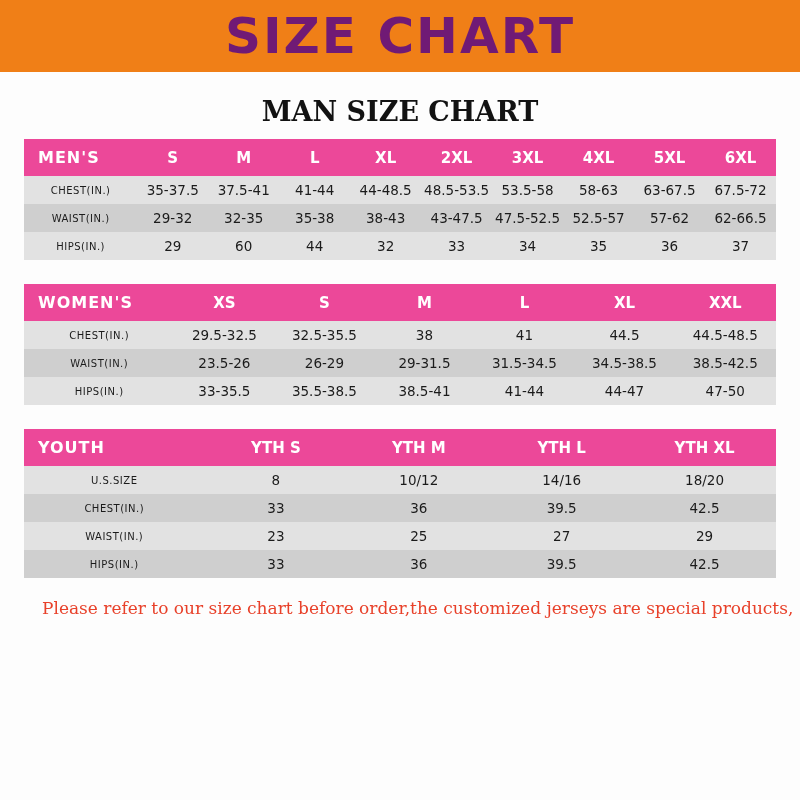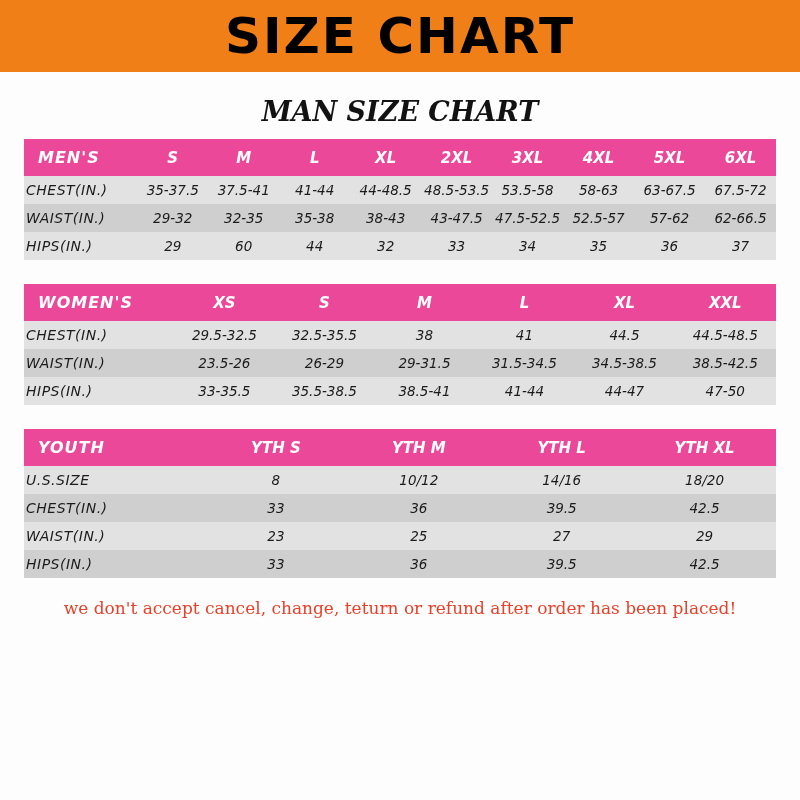--- a/index.html
+++ b/index.html
@@ -27,30 +27,29 @@
     background: #f07f17;
     display: flex;
     align-items: center;
     justify-content: center;
   }
   .banner-title {
     font-family: "DejaVu Sans", sans-serif;
     font-weight: bold;
     font-size: 50px;
     letter-spacing: 2px;
-    color: #000000;
+    color: #701a75;
     line-height: 1;
   }
   .content {
     padding: 0 24px;
     box-sizing: border-box;
   }
   .section {
     margin-top: 24px;
-    font-style: italic;
   }
   .section-title {
     text-align: center;
     font-family: "DejaVu Serif", serif;
     font-weight: bold;
     font-size: 27px;
     color: #121212;
     letter-spacing: 0px;
     margin: 10px 0 12px 0;
   }
@@ -74,23 +73,23 @@
     padding: 9px 2px;
     font-weight: bold;
   }
   table.size-table thead th.rowhead {
     text-align: left;
     padding-left: 14px;
     letter-spacing: 1px;
     font-size: 16px;
   }
   table.size-table tbody td.rowhead {
-    text-align: left;
+    text-align: center;
     letter-spacing: 0.5px;
-    font-size: 14px;
+    font-size: 10px;
   }
   tr.row-light td { background: #e2e2e2; }
   tr.row-dark td { background: #cfcfcf; }
 
   .footer-note {
     margin-top: 18px;
     padding: 0 18px;
     text-align: center;
     color: #e8412a;
     font-family: "DejaVu Serif", serif;
@@ -279,17 +278,17 @@
             <td>33</td>
             <td>36</td>
             <td>39.5</td>
             <td>42.5</td>
           </tr>
         </tbody>
       </table>
     </div>
 
     <div class="footer-note">
-      <div>we don't accept cancel, change, teturn or refund after order has been placed!</div>
+      <div>Please refer to our size chart before order,the customized jerseys are special products,</div>
     </div>
 
   </div>
 </div>
 
 </body></html>

